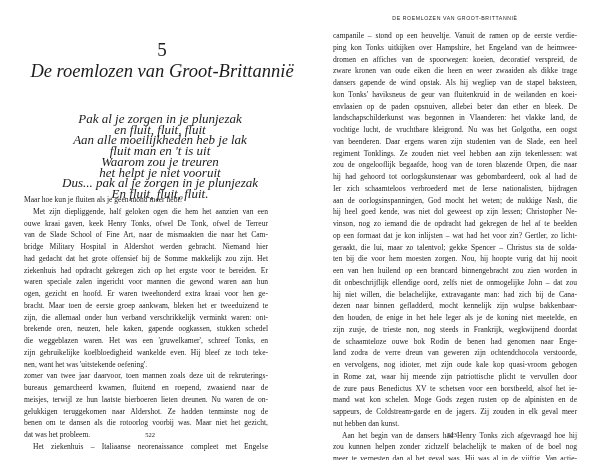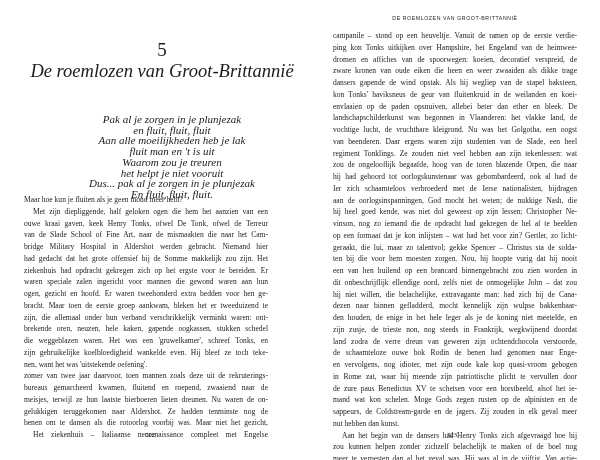--- a/index.html
+++ b/index.html
@@ -7,22 +7,22 @@
          font-family: "Liberation Serif", "DejaVu Serif", serif; color: #1c1c1c; }
   .page { position: absolute; top: 0; height: 340px; }
   .page-left { left: 0; width: 300px; }
   .page-right { left: 300px; width: 300px; }
 
   .chapter-number { position: absolute; left: 24px; width: 276px; top: 40px;
         text-align: center; font-size: 19px; line-height: 20px; }
   .chapter-title { position: absolute; left: 24px; width: 276px; top: 60px;
         text-align: center; font-size: 18.5px; font-style: italic; line-height: 22px; white-space: nowrap; }
 
-  .epigraph { position: absolute; left: 72px; width: 200px; top: 114px;
-        text-align: center; font-style: italic; font-size: 11px; line-height: 10.7px; }
+  .epigraph { position: absolute; left: 60px; width: 200px; top: 114px;
+        text-align: center; font-style: italic; font-size: 13px; line-height: 10.7px; }
   .epigraph div { white-space: nowrap; }
 
   .body-text { position: absolute; font-size: 7.55px; line-height: 11.75px; }
   .body-left { left: 24px; width: 244px; top: 194px; }
   .page-right .body-text { left: 33px; width: 244px; top: 30px; }
   .line { white-space: nowrap; text-align: justify; text-align-last: justify; height: 11.75px; overflow: hidden; }
   .line.last { text-align-last: left; }
   .line.indent { padding-left: 9px; font-family: Liberation Serif, serif; }
 
   .running-head { position: absolute; left: 33px; width: 244px; top: 15px; text-align: center;
@@ -50,32 +50,33 @@
     </div>
   <div class="body-text body-left" id="body-left">
       <div class="line last">Maar hoe kun je fluiten als je geen mond meer hebt?</div>
       <div class="line indent">Met zijn diepliggende, half geloken ogen die hem het aanzien van een</div>
       <div class="line">ouwe kraai gaven, keek Henry Tonks, ofwel De Tonk, ofwel de Terreur</div>
       <div class="line">van de Slade School of Fine Art, naar de mismaakten die naar het Cam-</div>
       <div class="line">bridge Military Hospital in Aldershot werden gebracht. Niemand hier</div>
       <div class="line">had gedacht dat het grote offensief bij de Somme makkelijk zou zijn. Het</div>
       <div class="line">ziekenhuis had opdracht gekregen zich op het ergste voor te bereiden. Er</div>
       <div class="line">waren speciale zalen ingericht voor mannen die gewond waren aan hun</div>
-      <div class="line">ogen, gezicht en hoofd. Er waren tweehonderd extra bedden voor hen ge-</div>
+      <div class="line">ogen, gezicht en hoofd. Er waren tweehonderd extra kraai voor hen ge-</div>
       <div class="line">bracht. Maar toen de eerste groep aankwam, bleken het er tweeduizend te</div>
       <div class="line">zijn, die allemaal onder hun verband verschrikkelijk verminkt waren: ont-</div>
       <div class="line">brekende oren, neuzen, hele kaken, gapende oogkassen, stukken schedel</div>
       <div class="line">die weggeblazen waren. Het was een 'gruwelkamer', schreef Tonks, en</div>
       <div class="line">zijn gebruikelijke koelbloedigheid wankelde even. Hij bleef ze toch teke-</div>
       <div class="line last">nen, want het was 'uitstekende oefening'.</div>
       <div class="line">zomer van twee jaar daarvoor, toen mannen zoals deze uit de rekruterings-</div>
       <div class="line">bureaus gemarcheerd kwamen, fluitend en roepend, zwaaiend naar de</div>
       <div class="line">meisjes, terwijl ze hun laatste bierboeren lieten dreunen. Nu waren de on-</div>
       <div class="line">gelukkigen teruggekomen naar Aldershot. Ze hadden tenminste nog de</div>
       <div class="line">benen om te dansen als die rotoorlog voorbij was. Maar niet het gezicht,</div>
+      <div class="line last">dat was het probleem.</div>
       <div class="line indent">Het ziekenhuis – Italiaanse neorenaissance compleet met Engelse</div>
     </div>
   <div class="folio">522</div>
 </div>
 
 <div class="page page-right">
   <div class="running-head">DE ROEMLOZEN VAN GROOT-BRITTANNIË</div>
   <div class="body-text" id="body-right">
       <div class="line">campanile – stond op een heuveltje. Vanuit de ramen op de eerste verdie-</div>
       <div class="line">ping kon Tonks uitkijken over Hampshire, het Engeland van de heimwee-</div>
@@ -96,22 +97,22 @@
       <div class="line">vinson, nog zo iemand die de opdracht had gekregen de hel af te beelden</div>
       <div class="line">op een formaat dat je kon inlijsten – wat had het voor zin? Gertler, zo licht-</div>
       <div class="line">geraakt, die lui, maar zo talentvol; gekke Spencer – Christus sta de solda-</div>
       <div class="line">ten bij die voor hem moesten zorgen. Nou, hij hoopte vurig dat hij nooit</div>
       <div class="line">een van hen huilend op een brancard binnengebracht zou zien worden in</div>
       <div class="line">dit onbeschrijflijk ellendige oord, zelfs niet de onmogelijke John – dat zou</div>
       <div class="line">hij niet willen, die belachelijke, extravagante man: had zich bij de Cana-</div>
       <div class="line">dezen naar binnen gefladderd, mocht kennelijk zijn wulpse bakkenbaar-</div>
       <div class="line">den houden, de enige in het hele leger als je de koning niet meetelde, en</div>
       <div class="line">zijn zusje, de trieste non, nog steeds in Frankrijk, wegkwijnend doordat</div>
+      <div class="line">de schaamteloze ouwe bok Rodin de benen had genomen naar Enge-</div>
       <div class="line">land zodra de verre dreun van geweren zijn ochtendchocola verstoorde,</div>
-      <div class="line">de schaamteloze ouwe bok Rodin de benen had genomen naar Enge-</div>
       <div class="line">en vervolgens, nog idioter, met zijn oude kale kop quasi-vroom gebogen</div>
       <div class="line">in Rome zat, waar hij meende zijn patriottische plicht te vervullen door</div>
       <div class="line">de zure paus Benedictus XV te schetsen voor een borstbeeld, alsof het ie-</div>
       <div class="line">mand wat kon schelen. Moge Gods zegen rusten op de alpinisten en de</div>
       <div class="line">sappeurs, de Coldstream-garde en de jagers. Zij zouden in elk geval meer</div>
       <div class="line last">nut hebben dan kunst.</div>
       <div class="line indent">Aan het begin van de dansers had Henry Tonks zich afgevraagd hoe hij</div>
       <div class="line">zou kunnen helpen zonder zichzelf belachelijk te maken of de boel nog</div>
       <div class="line">meer te verpesten dan al het geval was. Hij was al in de vijftig. Van actie-</div>
     </div>

